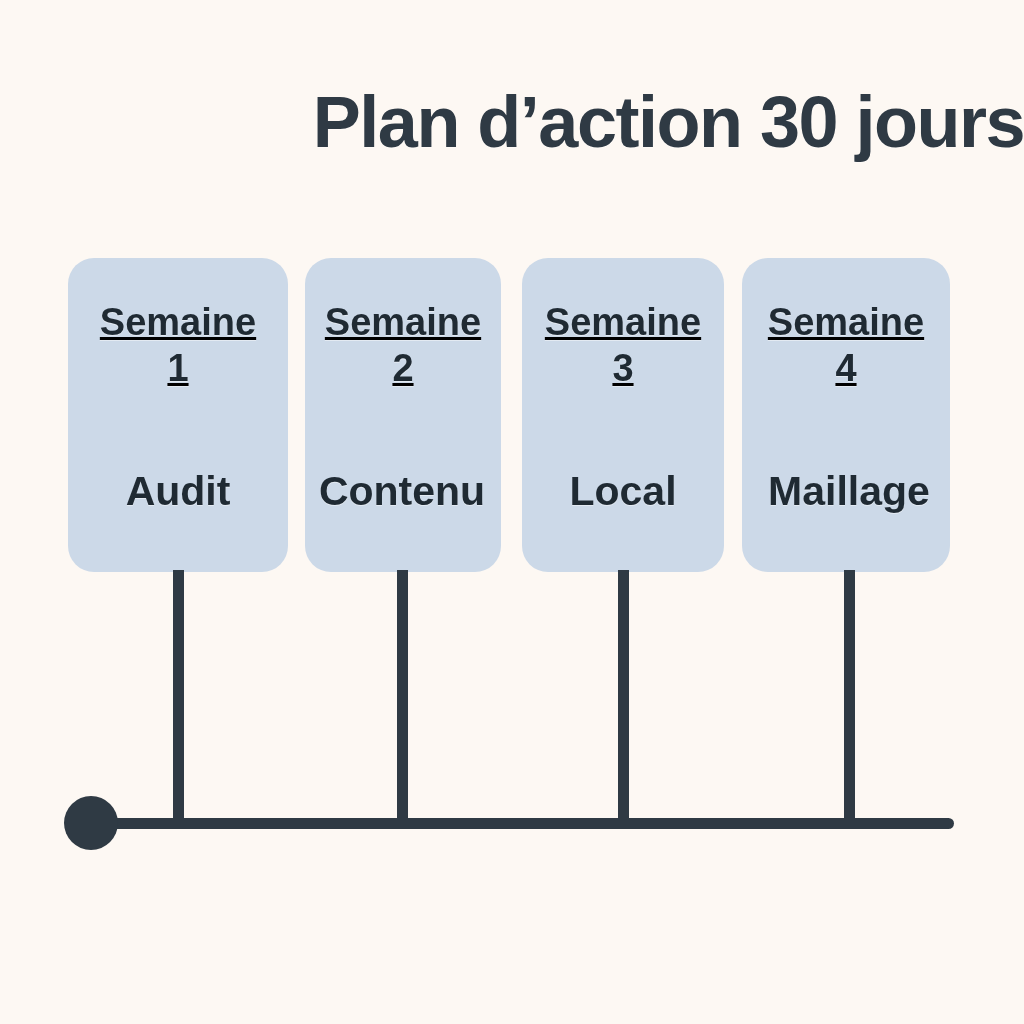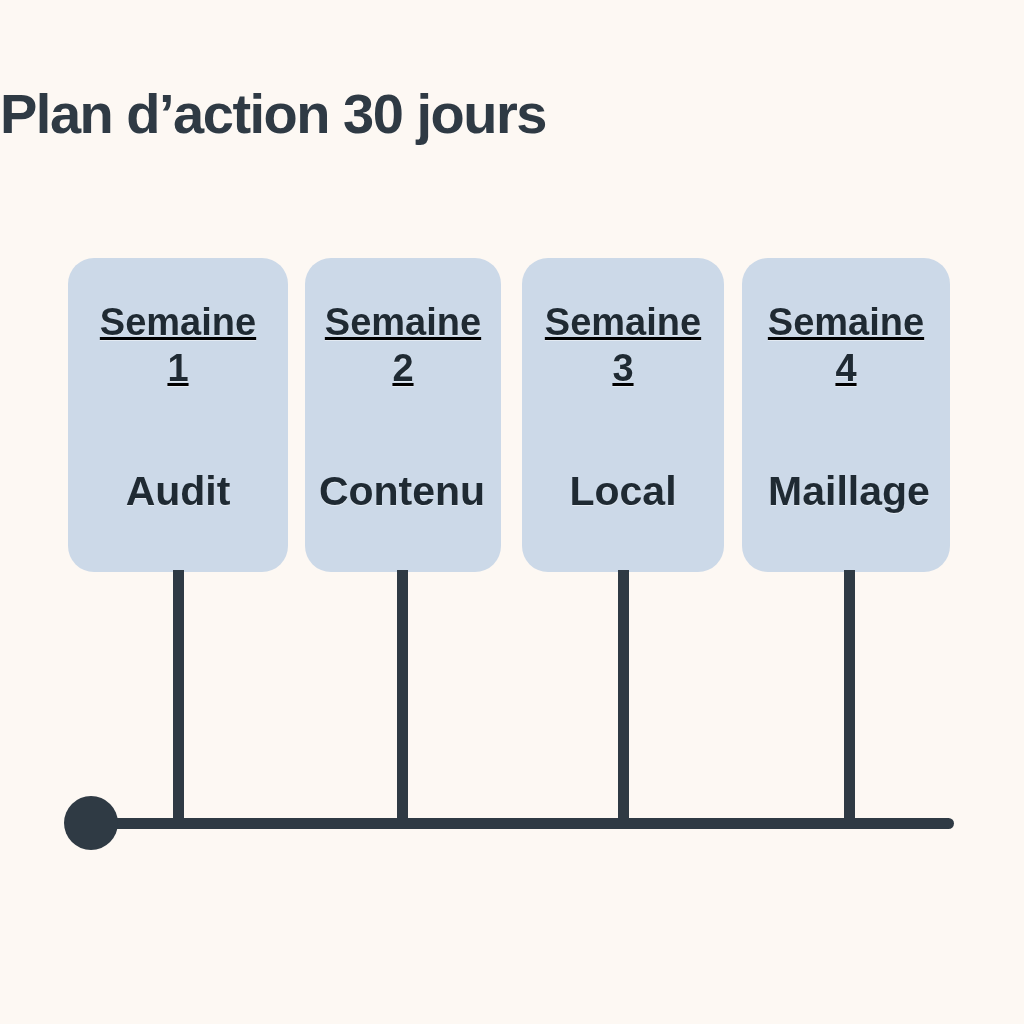--- a/index.html
+++ b/index.html
@@ -21,22 +21,22 @@
     height: 1024px;
     background: #fdf8f3;
   }
 
   
   .page-title {
     position: absolute;
     left: 0;
     top: 86px;
     width: 1024px;
-    text-align: left;
-    font-size: 56px;
+    text-align: right;
+    font-size: 72px;
     font-weight: 700;
     letter-spacing: -1.5px;
     color: #2f3a44;
     line-height: 1;
     white-space: nowrap;
     text-shadow: 0 1px 0 rgba(255,255,255,0.35);
   }
 
   
   .timeline {

